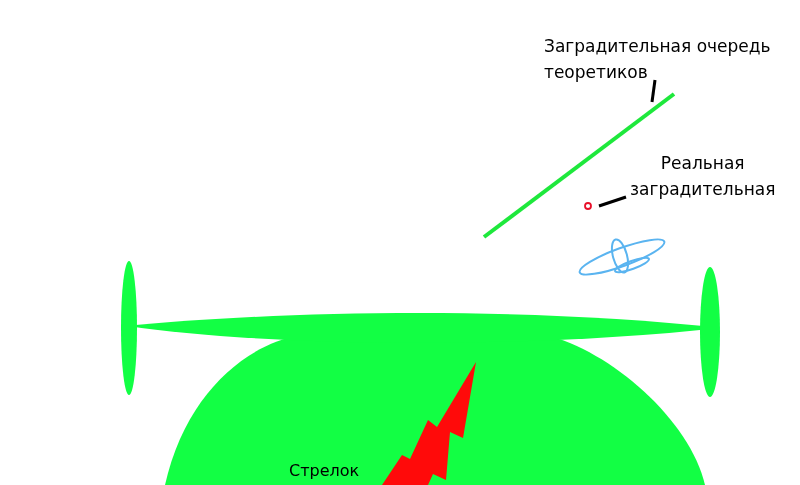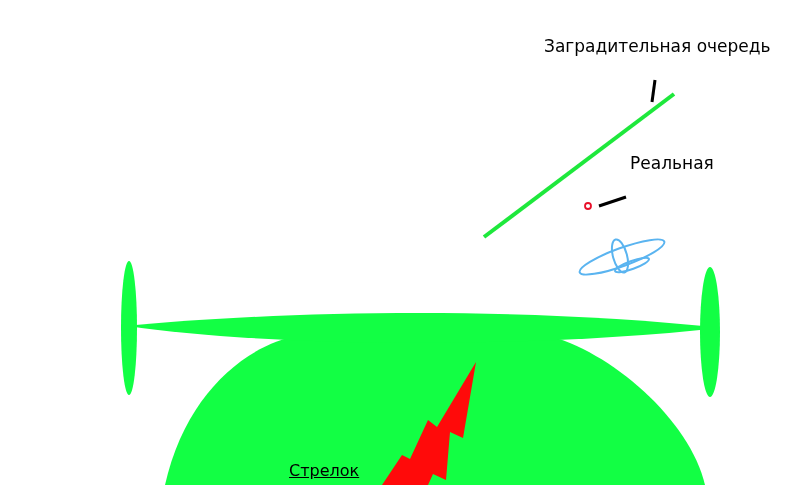--- a/index.html
+++ b/index.html
@@ -9,21 +9,21 @@
   .label {
     position: absolute;
     font-family: "DejaVu Sans", sans-serif;
     font-size: 17px;
     color: #000000;
     line-height: 26px;
     white-space: nowrap;
   }
   .label-theory { left: 544px; top: 33px; }
   .label-real { left: 630px; top: 150px; text-align: center; }
-  .label-shooter { left: 289px; top: 458px; font-size: 16px; text-decoration: underline; }
+  .label-shooter { left: 289px; top: 458px; font-size: 16px; }
 </style>
 </head>
 <body>
 
 <div class="canvas">
   <svg width="800" height="485" viewBox="0 0 800 485">
 
     <path d="M165,485 C185,395 245,345 300,335 L545,335 C610,350 690,420 705,485 Z" fill="#12ff44"></path>
 
     <path d="M128,326 C260,312 520,305 720,328 C520,350 260,346 128,326 Z" fill="#12ff44"></path>
@@ -44,20 +44,22 @@
 
     <g fill="none" stroke="#5ab4f0" stroke-width="2">
       <ellipse cx="622" cy="257" rx="45" ry="9" transform="rotate(-20 622 257)"></ellipse>
       <ellipse cx="620" cy="256" rx="7" ry="17" transform="rotate(-15 620 256)"></ellipse>
       <ellipse cx="632" cy="265" rx="18" ry="4" transform="rotate(-20 632 265)"></ellipse>
     </g>
   </svg>
 
   <div class="label label-theory">
     <div>Заградительная очередь</div>
+    <div>теоретиков</div>
   </div>
 
   <div class="label label-real">
     <div>Реальная</div>
+    <div>заградительная</div>
   </div>
 
   <div class="label label-shooter">Стрелок</div>
 </div>
 
 </body></html>

